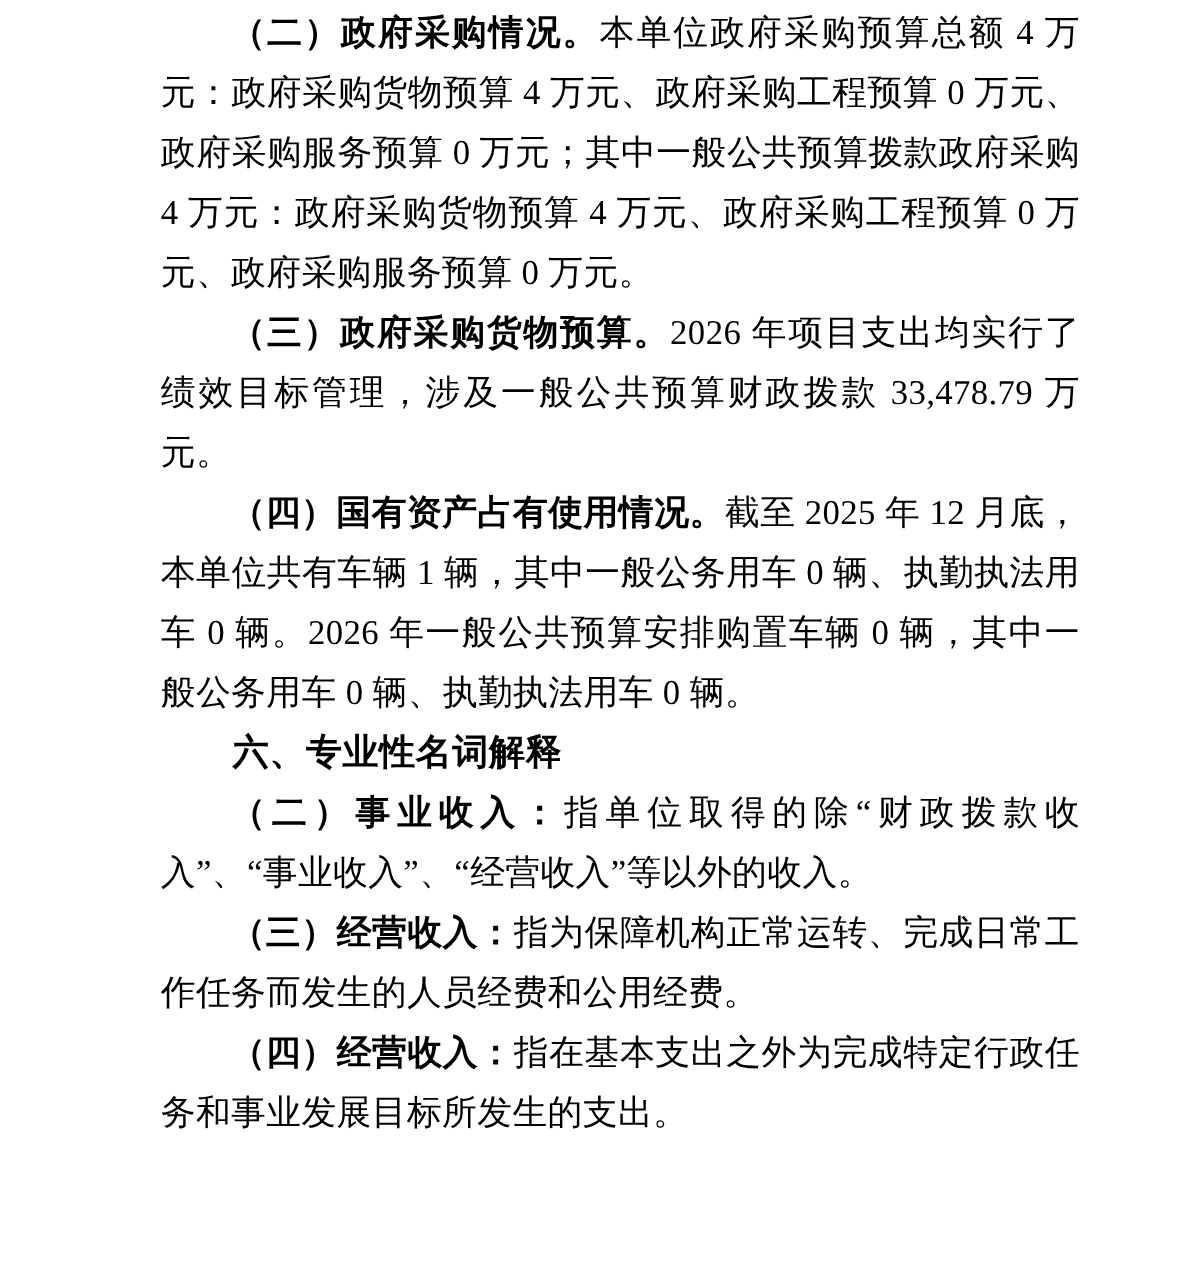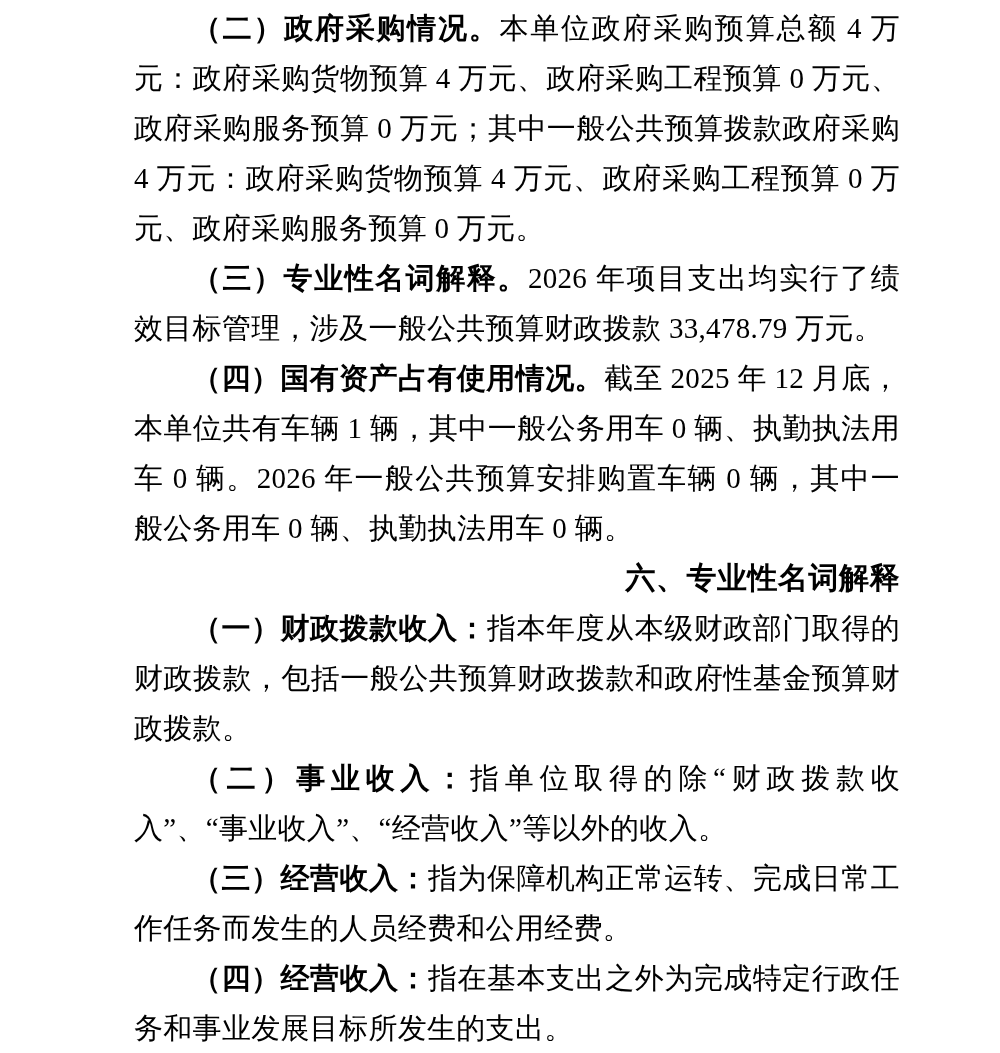--- a/index.html
+++ b/index.html
@@ -28,42 +28,41 @@
     text-indent: 2em;
     letter-spacing: 0.3px;
   }
   .para .lead {
     font-weight: bold;
   }
   .heading {
     margin: 0;
     padding: 0;
     text-indent: 2em;
-    text-align: right;
+    text-align: left;
     font-family: "Liberation Sans", sans-serif;
     font-weight: bold;
     font-size: 30px;
     line-height: 50px;
     letter-spacing: 0.5px;
   }
 </style>
 </head>
 <body>
 
 <div class="page">
 
   <p class="para"><span class="lead">（二）政府采购情况。</span><span>本单位政府采购预算总额 4 万元：政府采购货物预算 4 万元、政府采购工程预算 0 万元、政府采购服务预算 0 万元；其中一般公共预算拨款政府采购 4 万元：政府采购货物预算 4 万元、政府采购工程预算 0 万元、政府采购服务预算 0 万元。</span></p>
 
-  <p class="para"><span class="lead">（三）专业性名词解释。</span><span>2026 年项目支出均实行了绩效目标管理，涉及一般公共预算财政拨款 33,478.79 万元。</span></p>
+  <p class="para"><span class="lead">（三）政府采购货物预算。</span><span>2026 年项目支出均实行了绩效目标管理，涉及一般公共预算财政拨款 33,478.79 万元。</span></p>
 
   <p class="para"><span class="lead">（四）国有资产占有使用情况。</span><span>截至 2025 年 12 月底，本单位共有车辆 1 辆，其中一般公务用车 0 辆、执勤执法用车 0 辆。2026 年一般公共预算安排购置车辆 0 辆，其中一般公务用车 0 辆、执勤执法用车 0 辆。</span></p>
 
   <h2 class="heading">六、专业性名词解释</h2>
 
-  <p class="para"><span class="lead">（一）财政拨款收入：</span><span>指本年度从本级财政部门取得的财政拨款，包括一般公共预算财政拨款和政府性基金预算财政拨款。</span></p>
 
   <p class="para"><span class="lead">（二）事业收入：</span><span>指单位取得的除“财政拨款收入”、“事业收入”、“经营收入”等以外的收入。</span></p>
 
   <p class="para"><span class="lead">（三）经营收入：</span><span>指为保障机构正常运转、完成日常工作任务而发生的人员经费和公用经费。</span></p>
 
   <p class="para"><span class="lead">（四）经营收入：</span><span>指在基本支出之外为完成特定行政任务和事业发展目标所发生的支出。</span></p>
 
 </div>
 
 </body></html>

